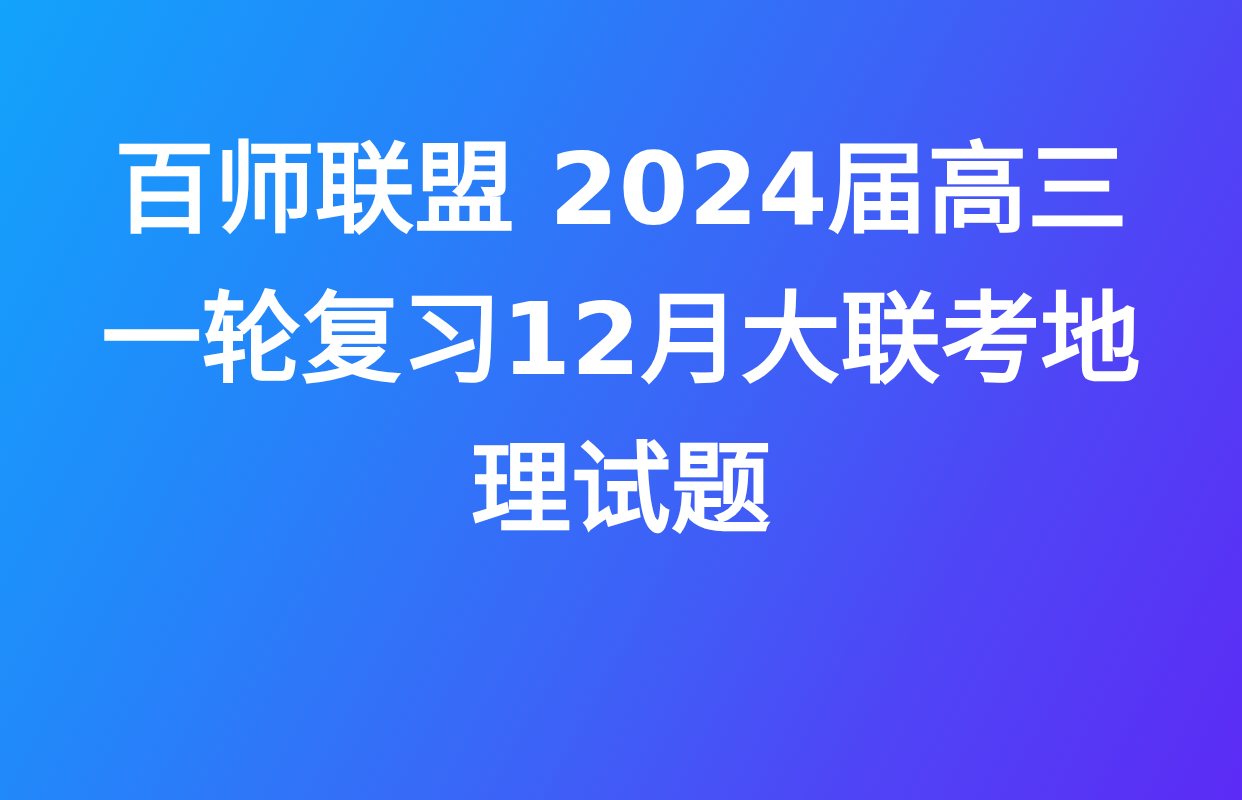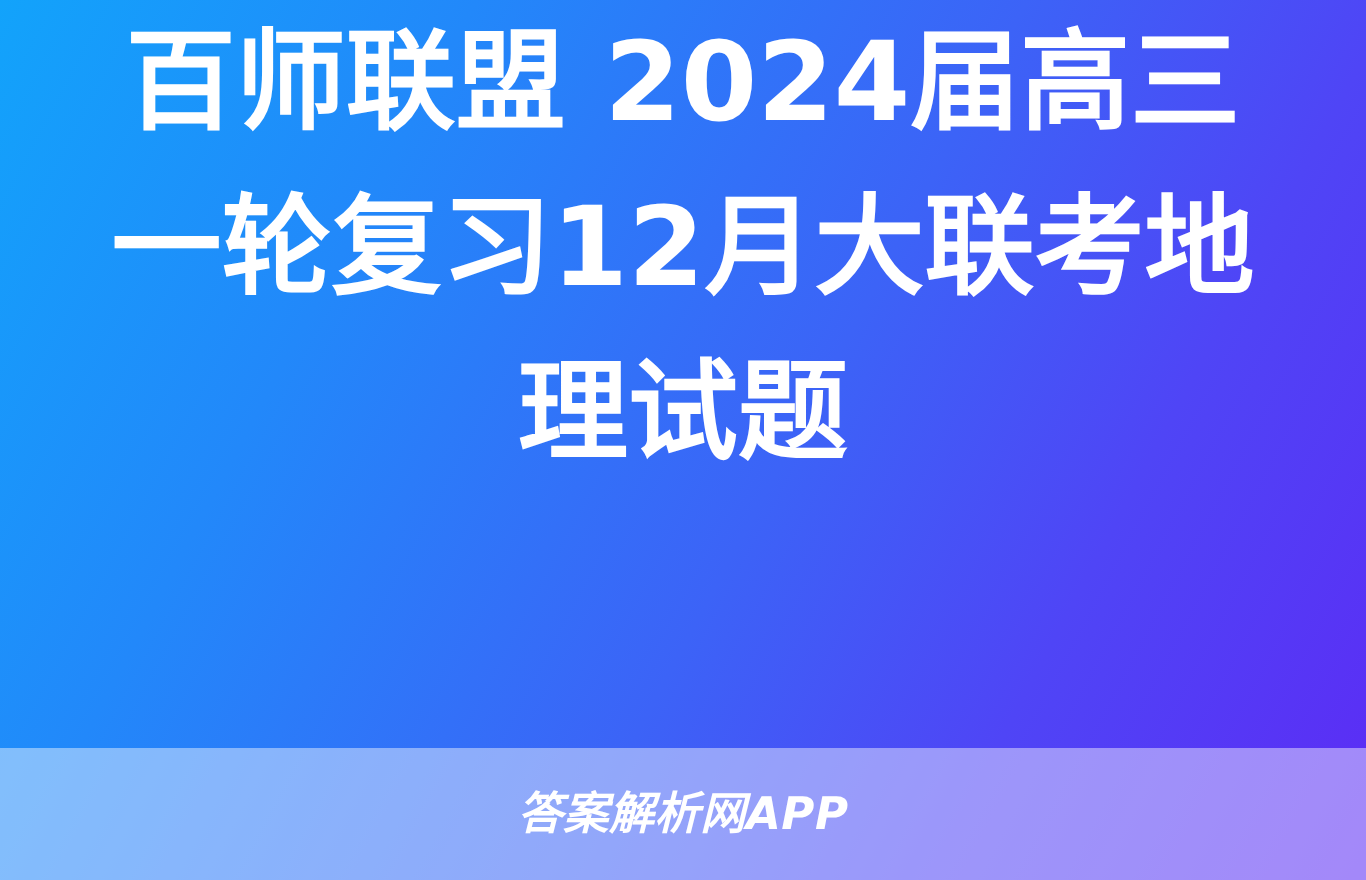--- a/index.html
+++ b/index.html
@@ -27,20 +27,21 @@
   
   .title-area {
     position: absolute;
     left: 0;
     top: 0;
     width: 1242px;
     height: 680px;
     display: flex;
     flex-direction: column;
     align-items: center;
+    justify-content: center;
     padding: 0 36px;
     box-sizing: border-box;
     border-radius: 17px;
   }
 
   .title {
     margin: 0;
     width: 1100px;
     text-align: center;
     color: #ffffff;
@@ -81,17 +82,14 @@
 </style>
 </head>
 <body>
 
 <div class="poster">
 
   <div class="title-area">
     <h1 class="title">百师联盟 2024届高三一轮复习12月大联考地理试题</h1>
   </div>
 
-  <div class="footer-bar">
-    <span class="footer-text">答案解析网APP</span>
-  </div>
 
 </div>
 
 </body></html>

